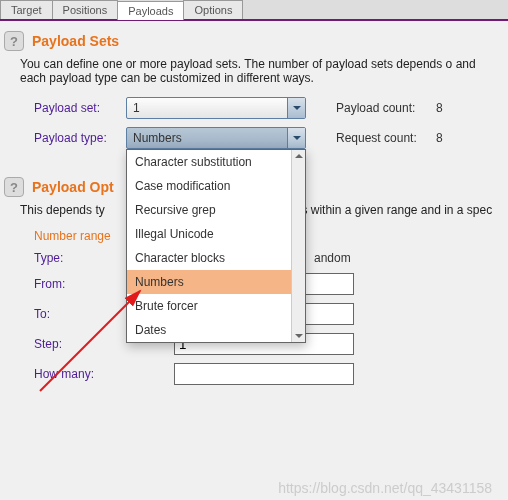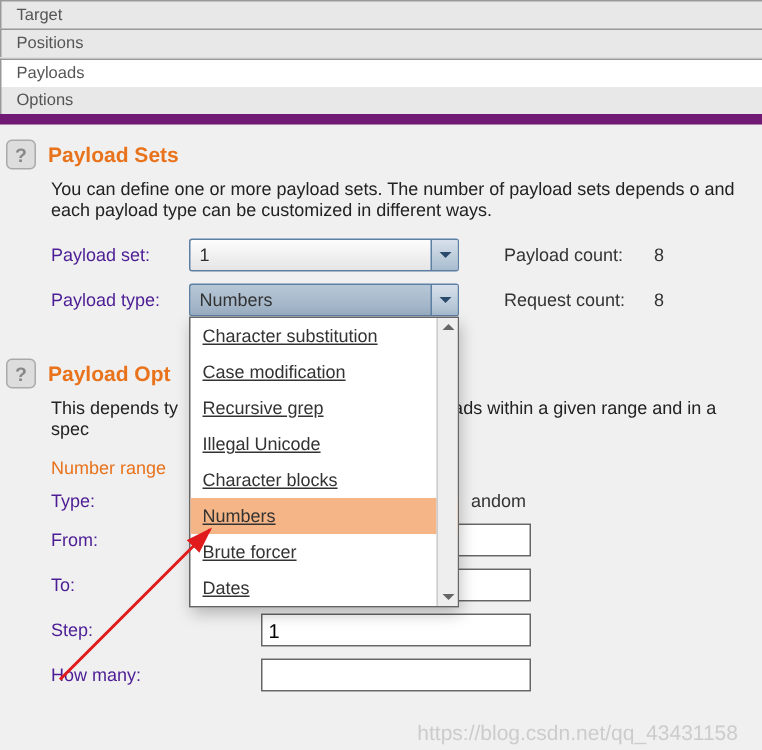--- a/index.html
+++ b/index.html
@@ -9,23 +9,22 @@
     font-size: 12px;
     background: #f0f0f0;
     color: #333;
     width: 508px;
     height: 500px;
     overflow: hidden;
     position: relative;
   }
   .tabs {
     display: flex;
-    border-bottom: 7px solid #701a75;
+    border-bottom: 2px solid #701a75;
     background: #ddd;
-    flex-direction: column;
   }
   .tab {
     padding: 3px 10px;
     border: 1px solid #999;
     border-bottom: none;
     background: #e8e8e8;
     margin-right: -1px;
     font-size: 11px;
     color: #555;
     cursor: pointer;
@@ -61,21 +60,21 @@
     align-items: center;
     justify-content: center;
     cursor: pointer;
   }
   .sec-title {
     color: #e8731c;
     font-weight: bold;
     font-size: 14px;
   }
   .sec-desc {
-    margin-left: 30px;
+    margin-left: 16px;
     margin-top: 6px;
     margin-bottom: 12px;
     color: #222;
   }
   .form-grid {
     margin-left: 30px;
   }
   .row {
     display: flex;
     align-items: center;
@@ -122,21 +121,20 @@
   .info-label { margin-left: 30px; width: 100px; }
   .dropdown {
     position: absolute;
     left: 0;
     top: 22px;
     width: 180px;
     background: #fff;
     border: 1px solid #666;
     z-index: 10;
     box-shadow: 1px 4px 10px rgba(0,0,0,0.25);
-    text-decoration: underline;
   }
   .dropdown .opt {
     padding: 5px 8px;
     cursor: pointer;
   }
   .dropdown .opt.selected {
     background: #f5b586;
   }
   .scrollbar {
     position: absolute;

